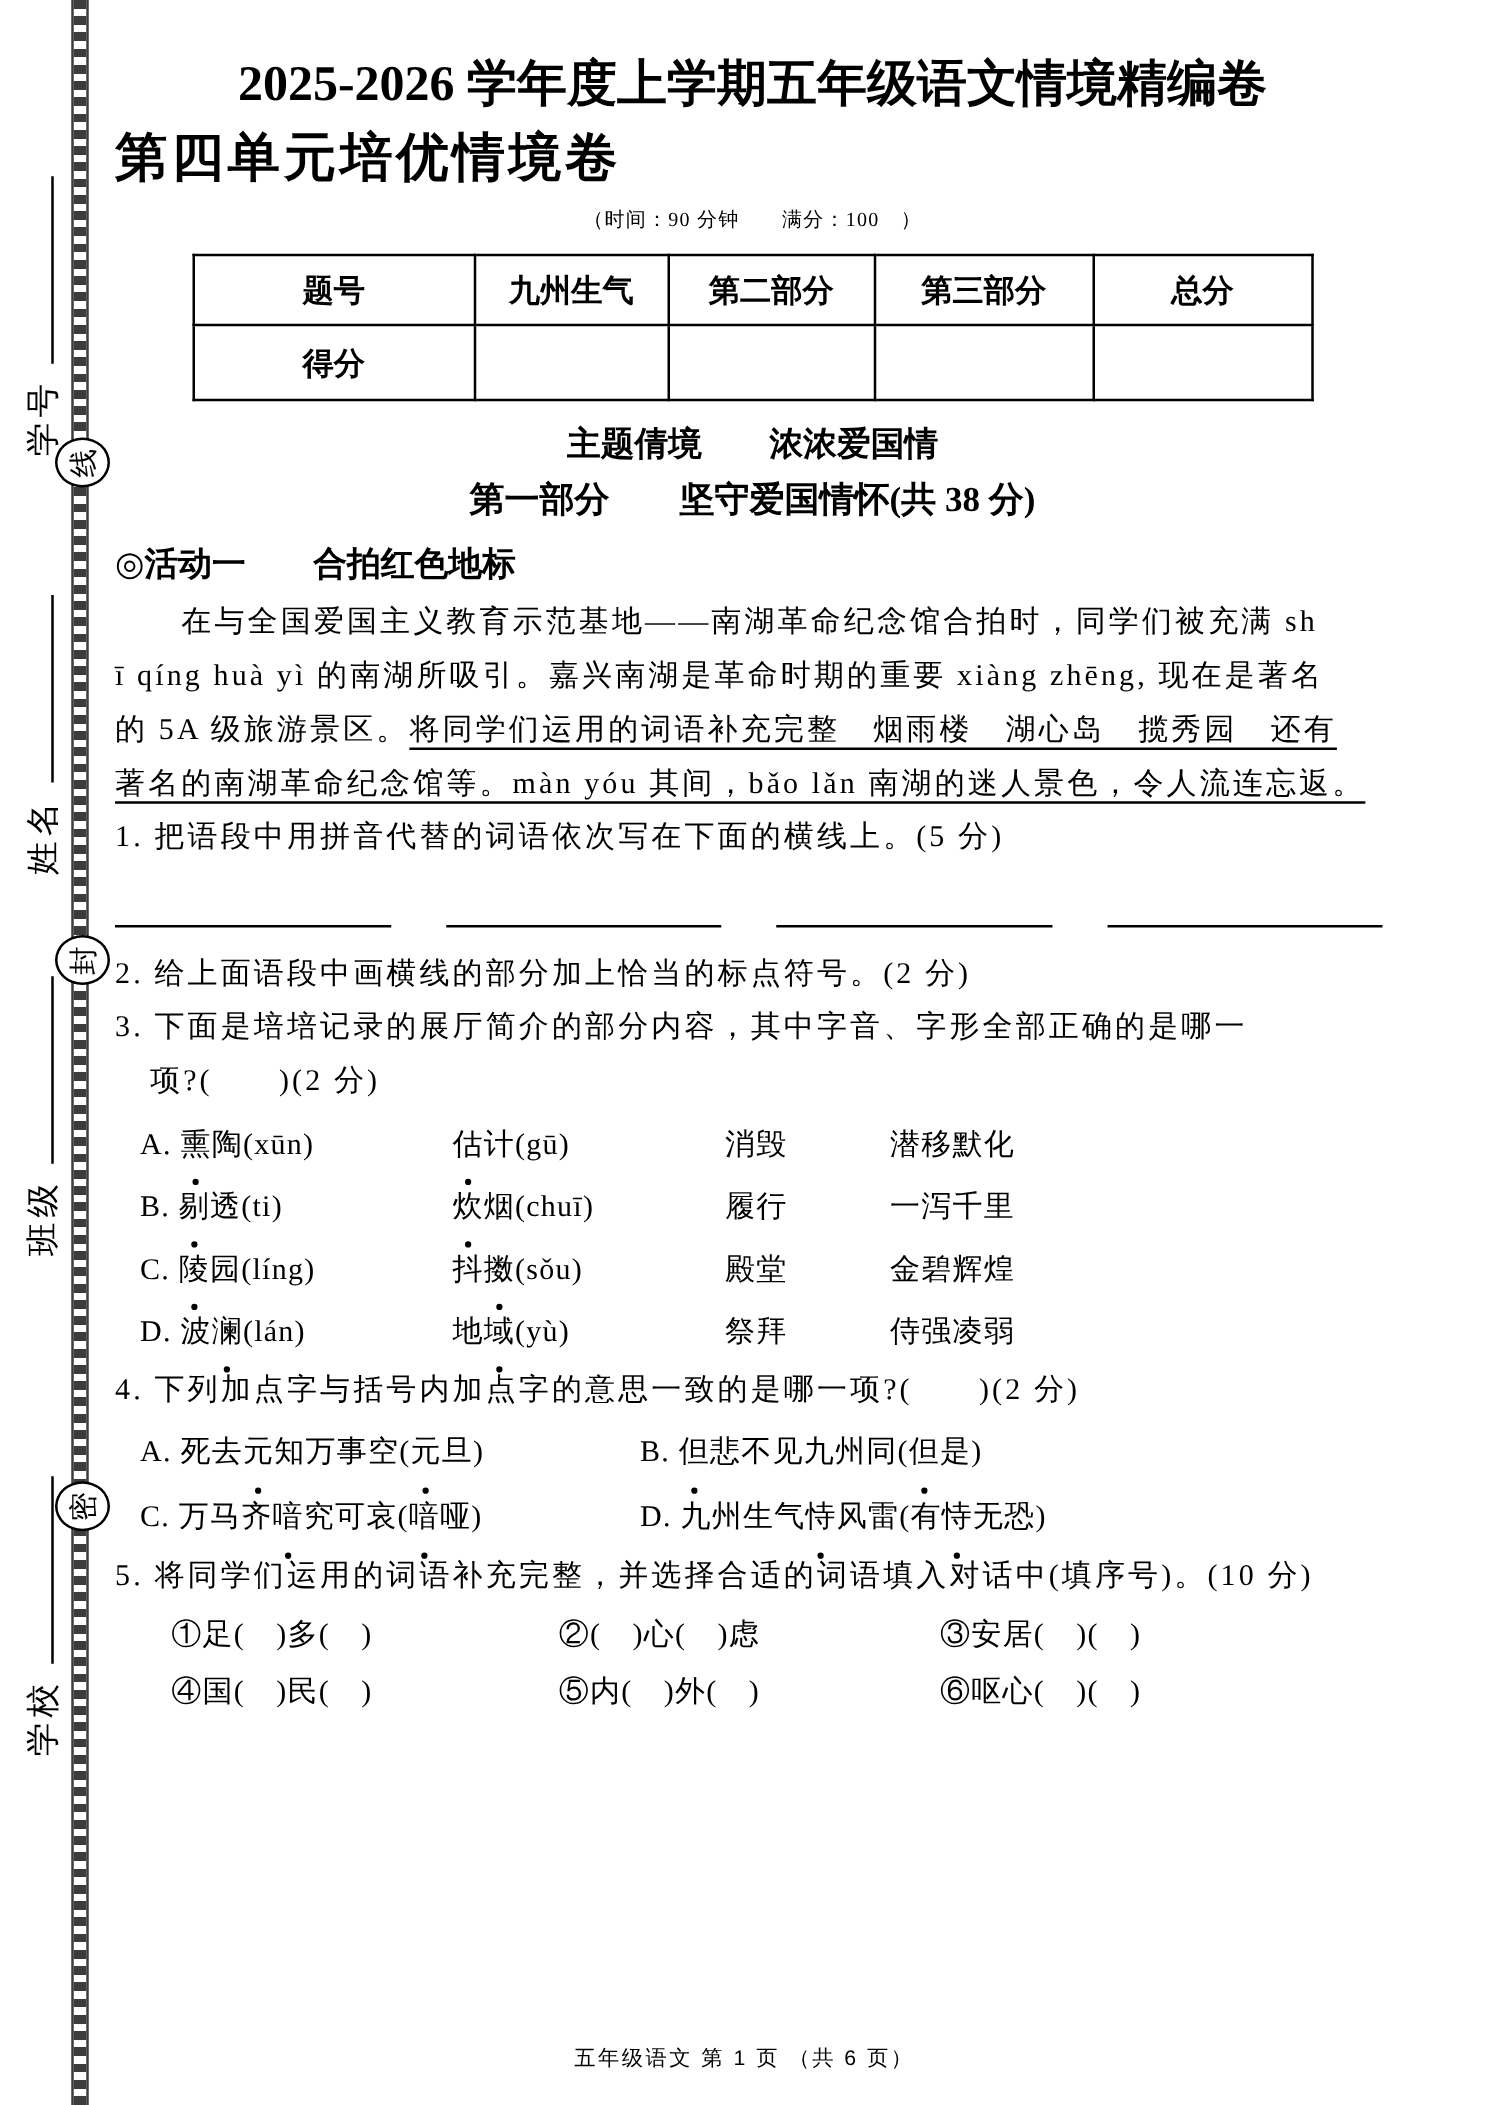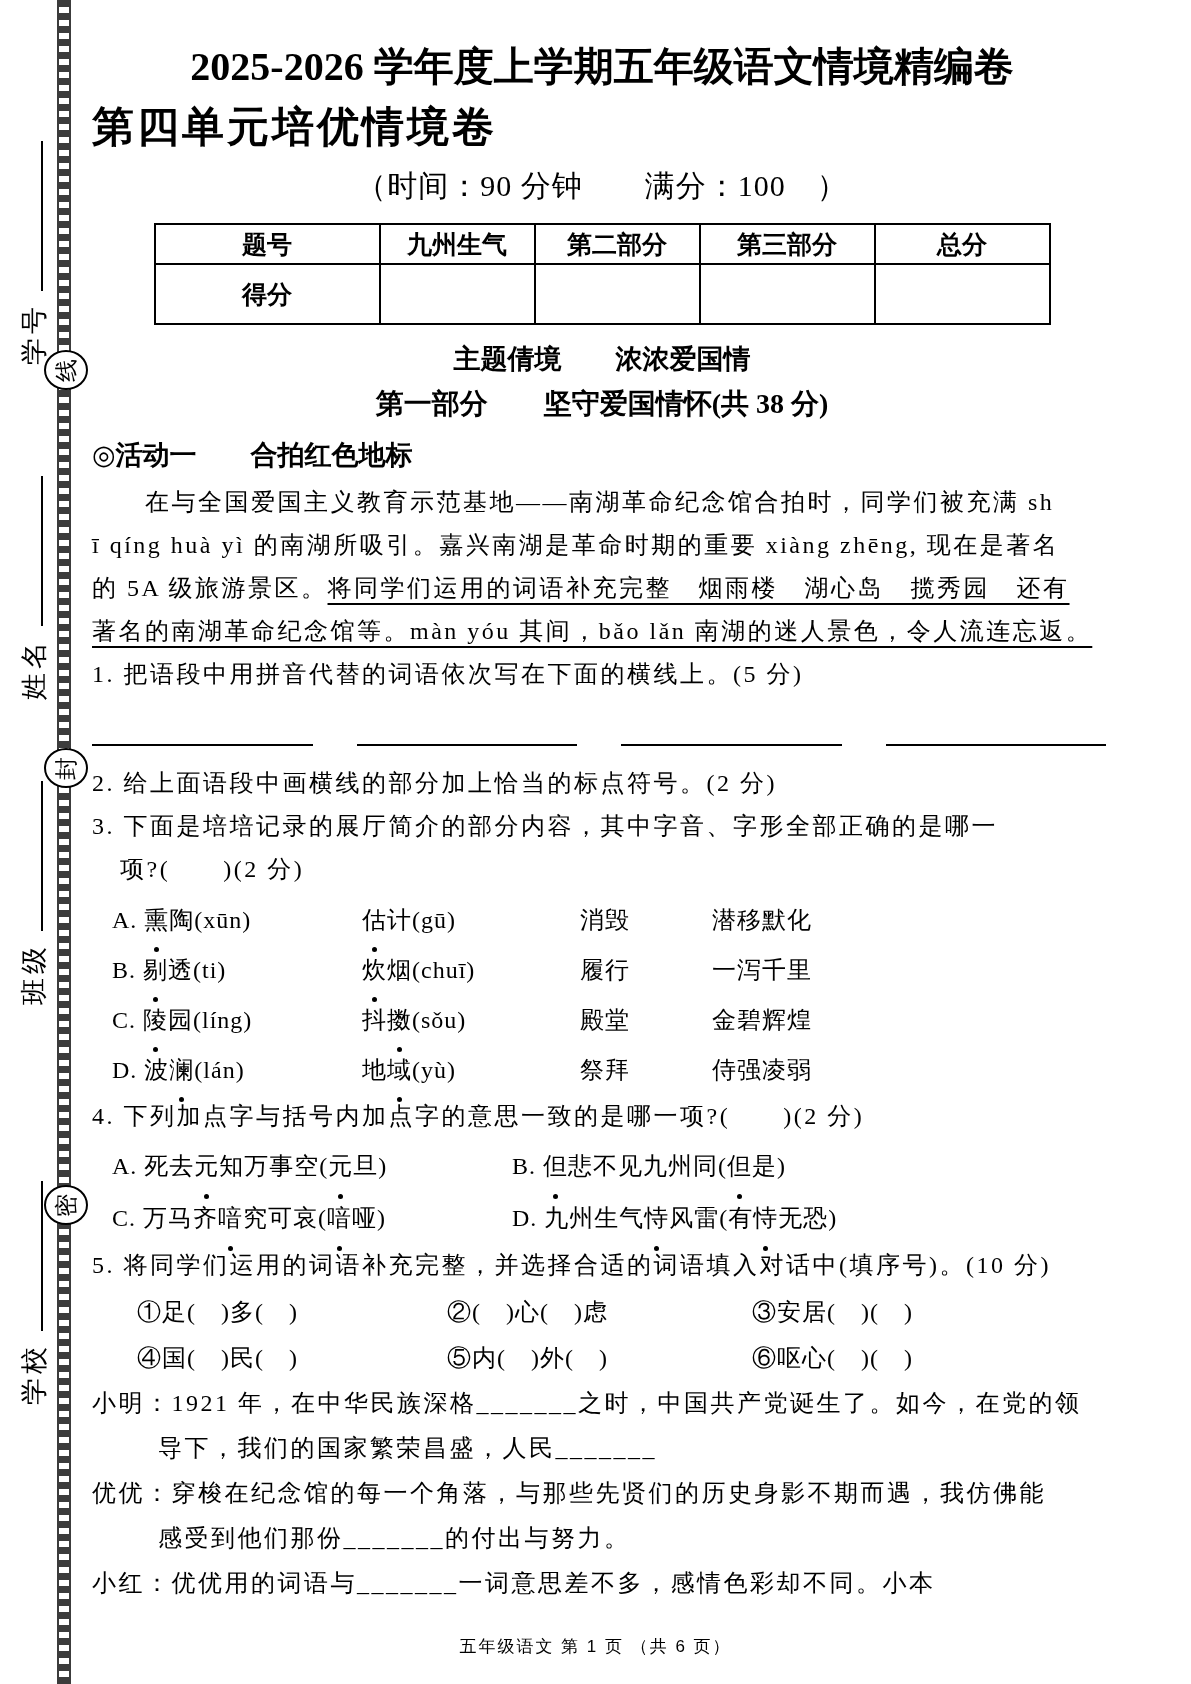--- a/index.html
+++ b/index.html
@@ -28,25 +28,25 @@
     background:#fff; border:2px solid #000; border-radius:50%;
     display:flex; align-items:center; justify-content:center; font-size:23px;
   }
   .seal span { display:inline-block; transform:rotate(-90deg); }
 
   
   .main { position:absolute; left:92px; top:38px; width:1020px; }
 
   .t1 { font-size:40px; font-weight:bold; text-align:center; line-height:58px; }
   .t2 { font-size:42px; font-weight:bold; text-align:left; line-height:58px; letter-spacing:3px; margin-top:2px; }
-  .meta { font-size:30px; text-align:center; margin-top:10px; letter-spacing:1px; }
+  .meta { font-size:16px; text-align:center; margin-top:10px; letter-spacing:1px; }
 
   table.score { border-collapse:collapse; table-layout:fixed; width:895px; margin:16px auto 0 auto; }
   table.score td { border:2px solid #000; text-align:center; vertical-align:middle; font-size:25px; font-weight:bold; }
-  table.score tr.hrow td { height:40px; }
+  table.score tr.hrow td { height:56px; }
   table.score tr.srow td { height:60px; }
 
   .theme { font-size:27px; font-weight:bold; text-align:center; margin-top:16px; }
   .part  { font-size:28px; font-weight:bold; text-align:center; margin-top:8px; }
   .activity { font-size:27px; font-weight:bold; margin-top:14px; }
 
   .para p, .qline { font-size:24px; line-height:43px; letter-spacing:2.5px; }
   .para { margin-top:8px; }
 
   .ul  { text-decoration:underline; text-underline-offset:7px; text-decoration-thickness:1.5px; }
@@ -196,23 +196,16 @@
   <p class="qline">5. 将同学们运用的词语补充完整，并选择合适的词语填入对话中(填序号)。(10 分)</p>
   <div class="q5grid">
     <div>①足(　)多(　)</div>
     <div>②(　)心(　)虑</div>
     <div>③安居(　)(　)</div>
     <div>④国(　)民(　)</div>
     <div>⑤内(　)外(　)</div>
     <div>⑥呕心(　)(　)</div>
   </div>
 
-  <div class="dlg">
-    <p>小明：1921 年，在中华民族深格_______之时，中国共产党诞生了。如今，在党的领</p>
-    <p class="cont">导下，我们的国家繁荣昌盛，人民_______</p>
-    <p>优优：穿梭在纪念馆的每一个角落，与那些先贤们的历史身影不期而遇，我仿佛能</p>
-    <p class="cont">感受到他们那份_______的付出与努力。</p>
-    <p>小红：优优用的词语与_______一词意思差不多，感情色彩却不同。小本</p>
-  </div>
 
 </div>
 
 <div class="footer">五年级语文 第 1 页 （共 6 页）</div>
 
 </body></html>

